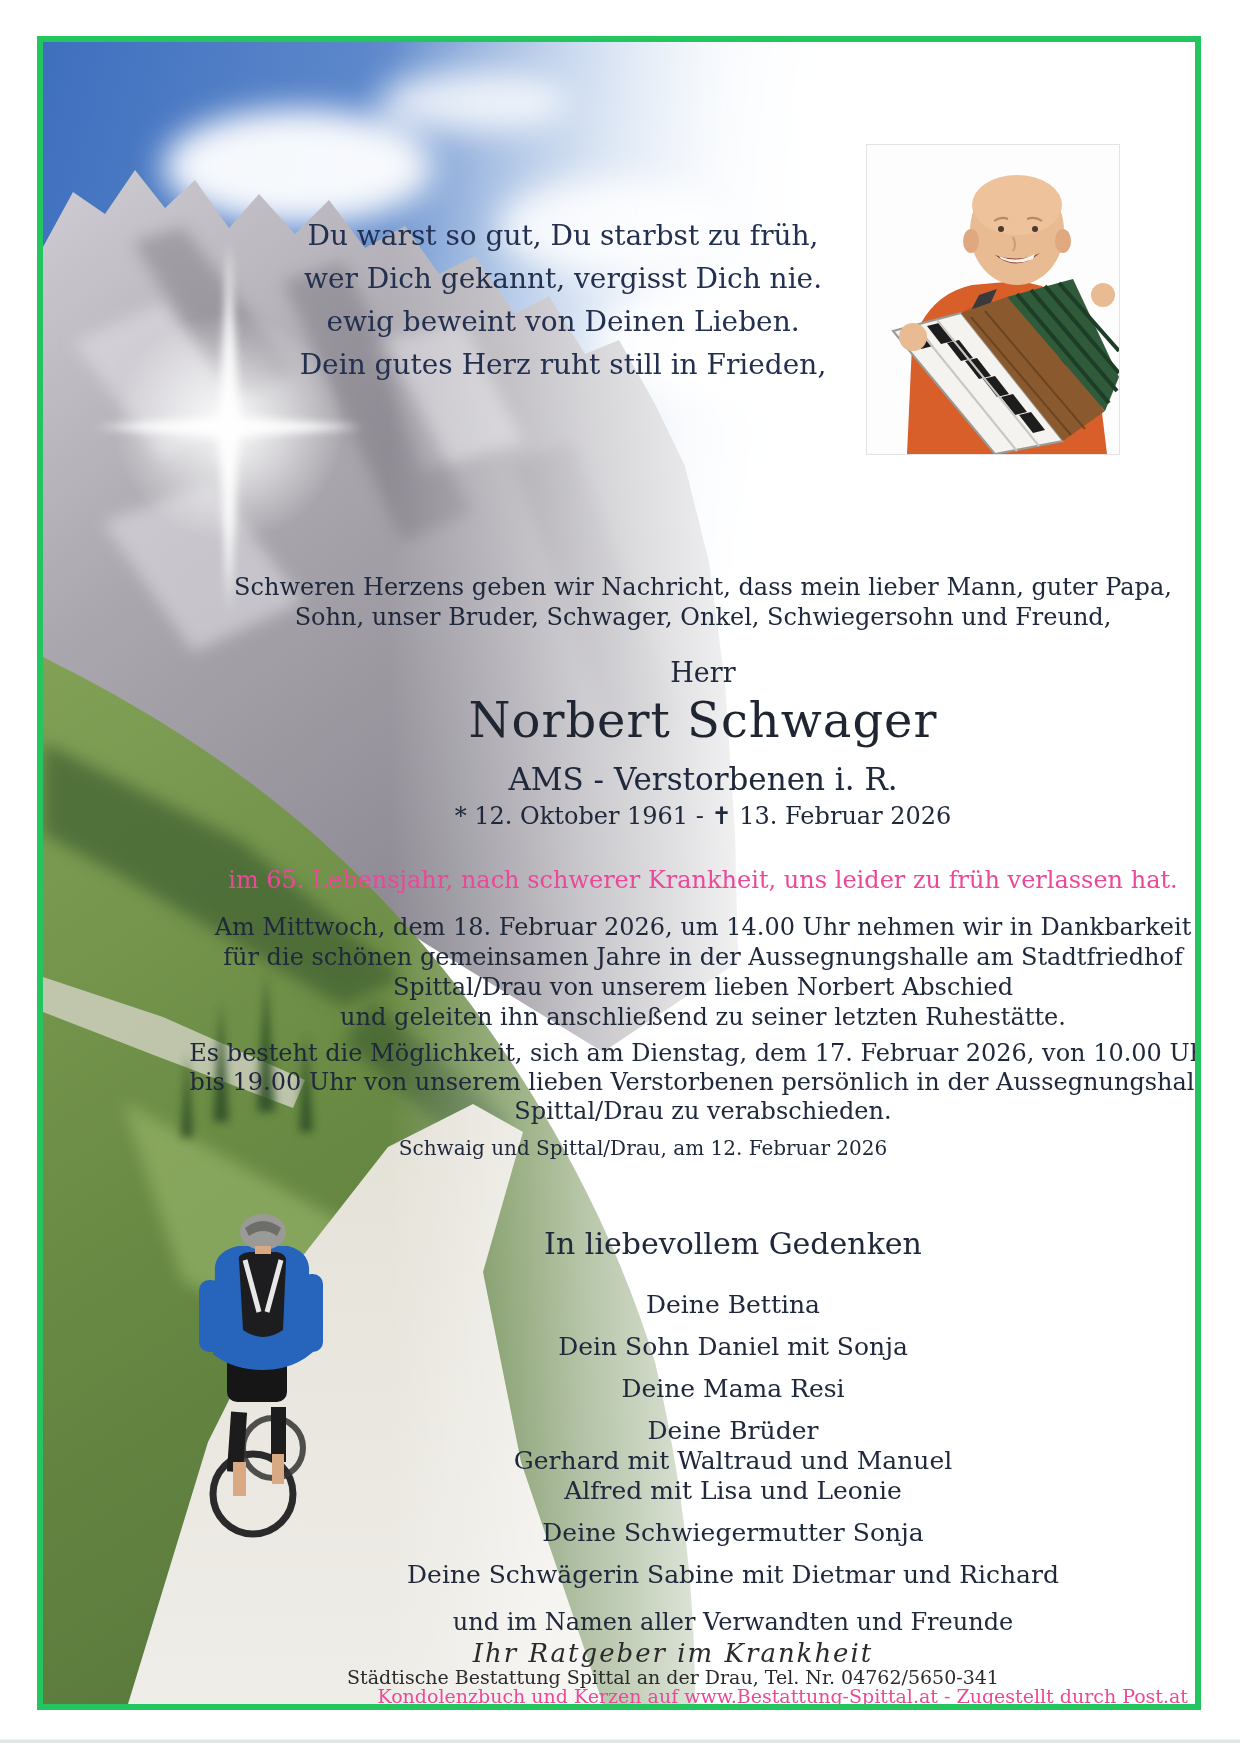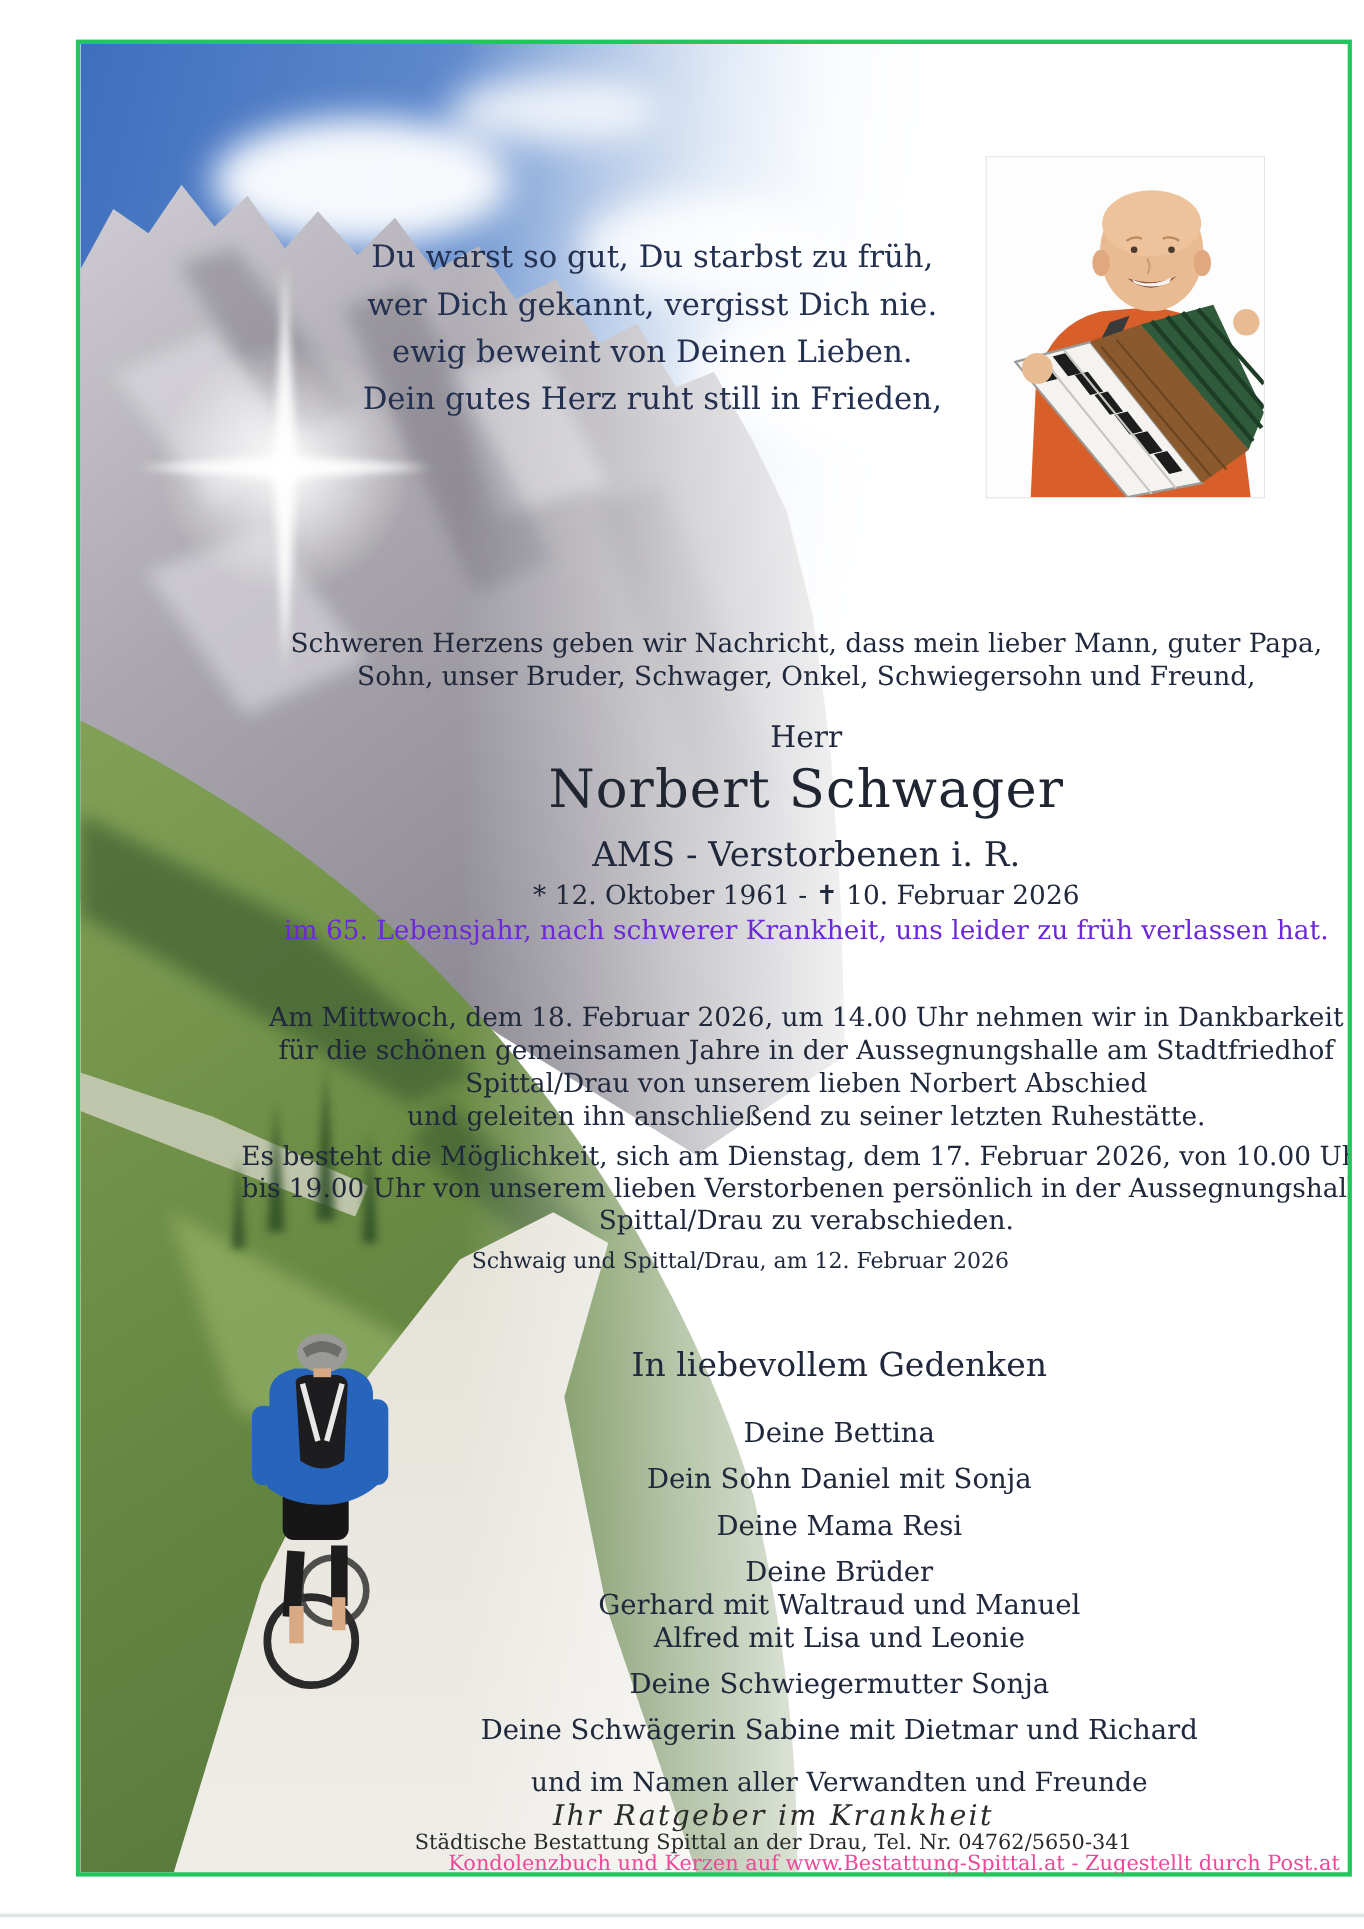--- a/index.html
+++ b/index.html
@@ -6,25 +6,24 @@
     margin: 0; padding: 0;
     width: 1240px; height: 1754px;
     background: #ffffff;
     font-family: "DejaVu Serif", "Liberation Serif", serif;
     overflow: hidden;
   }
   .page { position: relative; width: 1240px; height: 1754px; background:#fff; }
   .card {
     position: absolute; left: 37px; top: 36px;
     width: 1152px; height: 1662px;
-    border: 4px solid #22c55e;
+    border: 6px solid #22c55e;
     box-sizing: content-box;
     background: #fff;
     overflow: hidden;
-    margin-left: 32px;
   }
   .scene { position: absolute; left: 0; top: 0; width: 1152px; height: 1662px; }
   .portrait {
     position: absolute; left: 823px; top: 102px;
     width: 252px; height: 309px;
     background: #fff;
     border: 1px solid #e3e3e3;
     overflow: hidden;
     z-index: 2;
   }
@@ -42,21 +41,21 @@
   .salutation { left: 145px; top: 615px; width: 1030px; font-size: 27px; color:#20283c; }
   .deceased-name {
     left: 145px; top: 650px; width: 1030px;
     font-size: 48px; letter-spacing: 1px; color: #1f2531;
   }
   .profession { left: 145px; top: 719px; width: 1030px; font-size: 31px; color:#20283c; }
   .dates {
     left: 145px; top: 760px; width: 1030px; font-size: 24px; color:#20283c;
     font-family: "DejaVu Serif", "DejaVu Sans", serif;
   }
-  .passing { left: 145px; top: 792px; width: 1030px; font-size: 24px; color:#6d28d9; }
+  .passing { left: 145px; top: 824px; width: 1030px; font-size: 24px; color:#ec4899; }
   .funeral { left: 145px; top: 870px; width: 1030px; font-size: 24px; line-height: 30px; color:#20283c; }
   .viewing { left: 145px; top: 997px; width: 1030px; font-size: 24px; line-height: 29px; color:#20283c; }
   .placedate { left: 90px; top: 1094px; width: 1020px; font-size: 20px; color:#20283c; }
   .memorial-heading { left: 175px; top: 1184px; width: 1030px; font-size: 30px; color:#20283c; }
   .mourners { left: 175px; top: 1248px; width: 1030px; font-size: 25px; line-height: 30px; color:#20283c; }
   .mourners .line { display: block; }
   .mourners .gap { margin-top: 12px; }
   .closing { left: 175px; top: 1566px; width: 1030px; font-size: 24px; color:#20283c; }
   .footer-tagline {
     left: 115px; top: 1596px; width: 1030px;
@@ -269,21 +268,21 @@
     </div>
 
     <div class="tblock announce">
       <div>Schweren Herzens geben wir Nachricht, dass mein lieber Mann, guter Papa,</div>
       <div>Sohn, unser Bruder, Schwager, Onkel, Schwiegersohn und Freund,</div>
     </div>
 
     <div class="tblock salutation">Herr</div>
     <div class="tblock deceased-name">Norbert Schwager</div>
     <div class="tblock profession">AMS - Verstorbenen i. R.</div>
-    <div class="tblock dates">* 12. Oktober 1961 - ✝ 10. Februar 2026</div>
+    <div class="tblock dates">* 12. Oktober 1961 - ✝ 13. Februar 2026</div>
 
     <div class="tblock passing">im 65. Lebensjahr, nach schwerer Krankheit, uns leider zu früh verlassen hat.</div>
 
     <div class="tblock funeral">
       <div>Am Mittwoch, dem 18. Februar 2026, um 14.00 Uhr nehmen wir in Dankbarkeit</div>
       <div>für die schönen gemeinsamen Jahre in der Aussegnungshalle am Stadtfriedhof</div>
       <div>Spittal/Drau von unserem lieben Norbert Abschied</div>
       <div>und geleiten ihn anschließend zu seiner letzten Ruhestätte.</div>
     </div>
 

